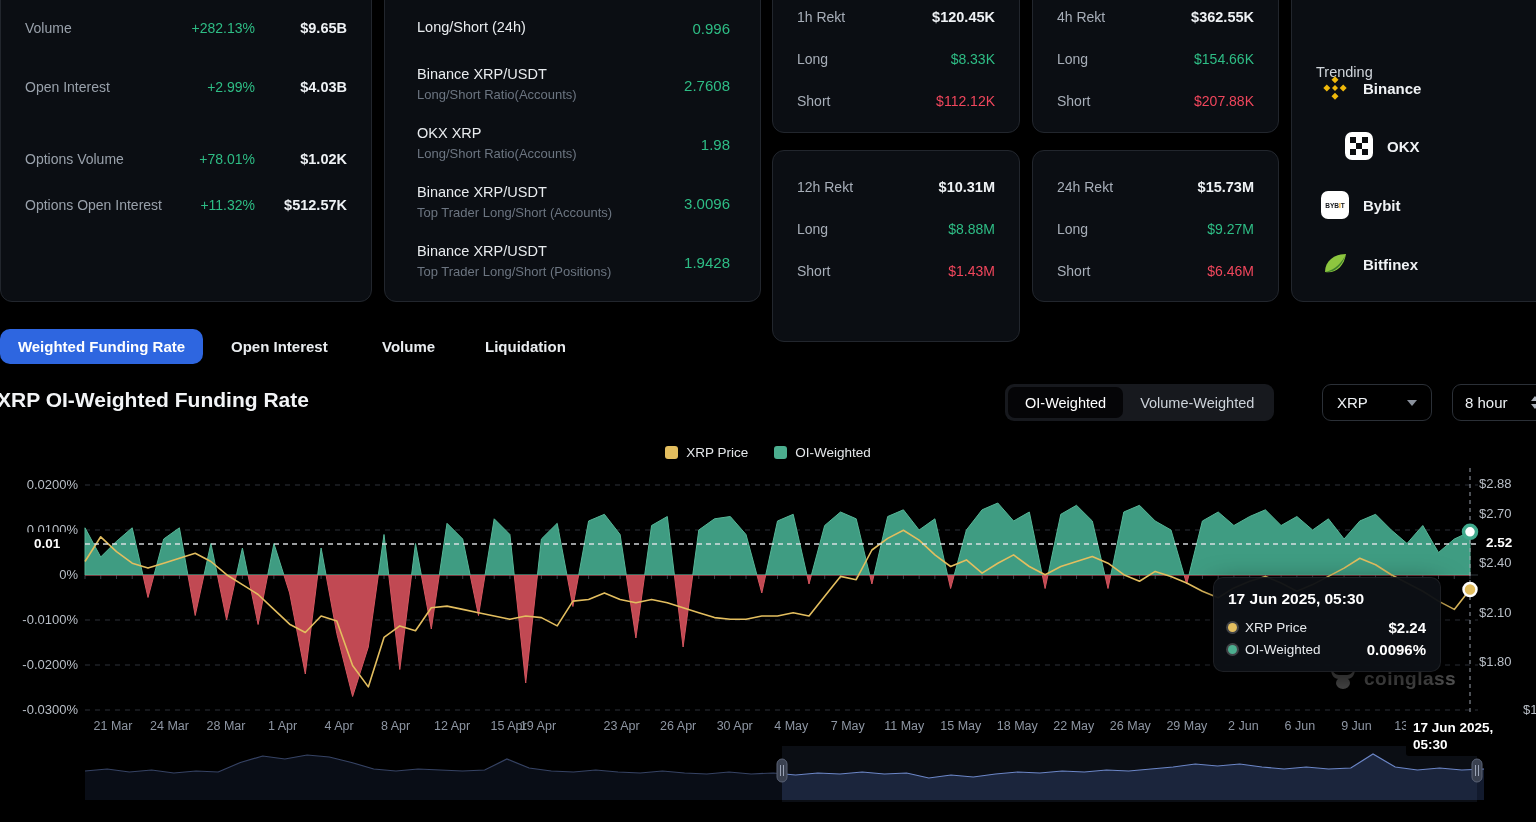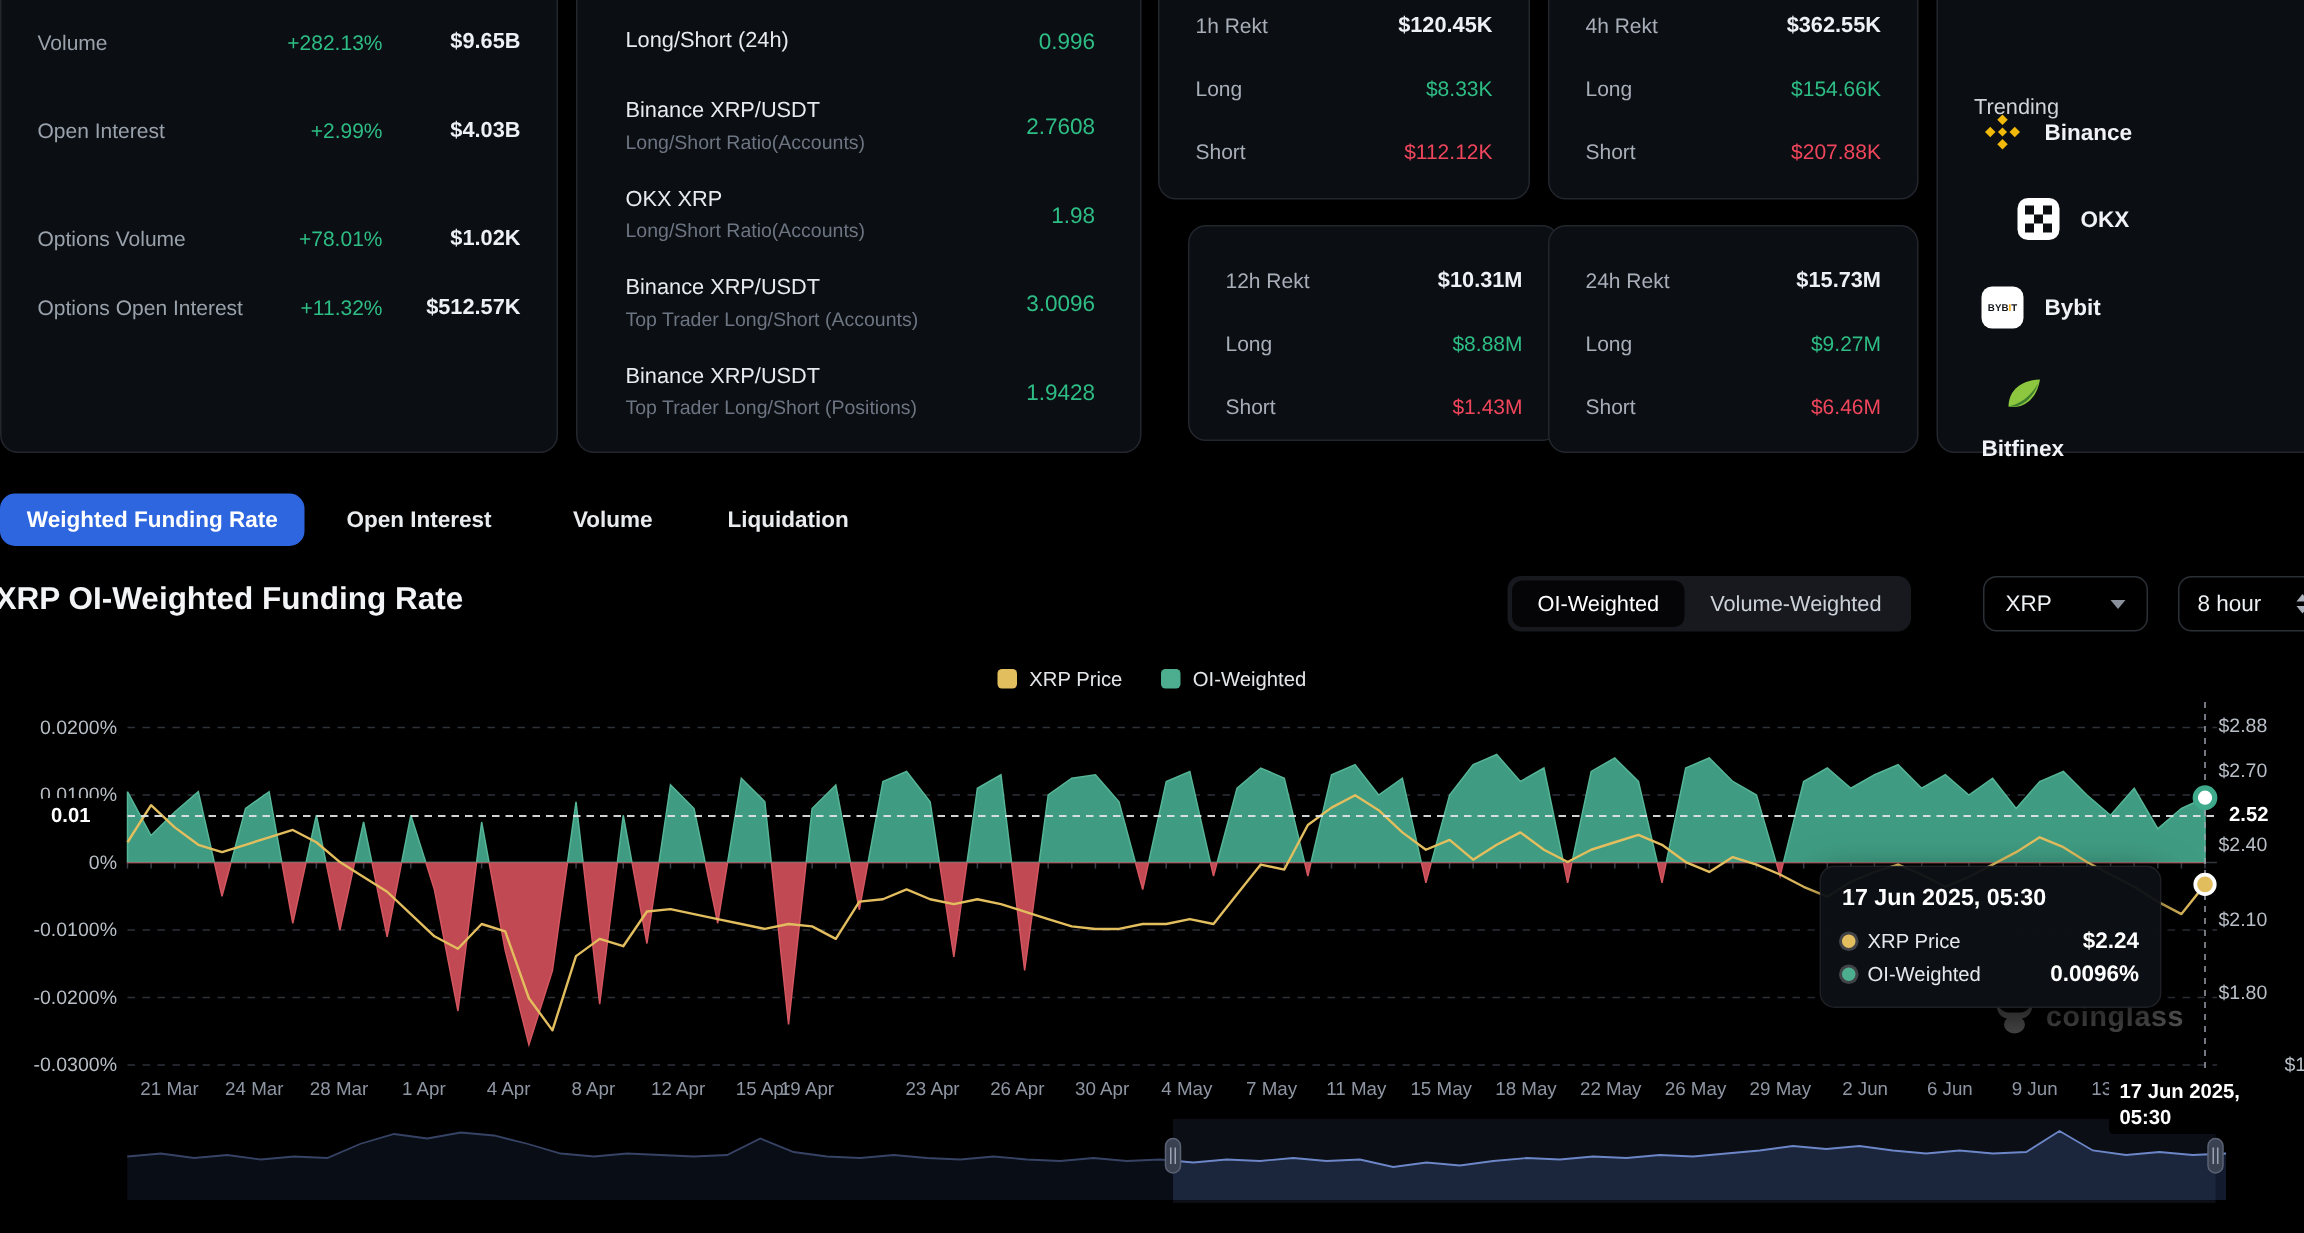--- a/index.html
+++ b/index.html
@@ -274,21 +274,21 @@
     </div>
   <div class="rekt-row" style="top:68px;">
       <span class="rekt-k">Long</span>
       <span class="rekt-long">$154.66K</span>
     </div>
   <div class="rekt-row" style="top:110px;">
       <span class="rekt-k">Short</span>
       <span class="rekt-short">$207.88K</span>
     </div>
 </div>
-<div class="panel" style="left:792px;top:150px;width:248px;height:144px;">
+<div class="panel" style="left:772px;top:150px;width:248px;height:192px;">
   <div class="rekt-row" style="top:26px;">
       <span class="rekt-k">12h Rekt</span>
       <span class="rekt-total">$10.31M</span>
     </div>
   <div class="rekt-row" style="top:68px;">
       <span class="rekt-k">Long</span>
       <span class="rekt-long">$8.88M</span>
     </div>
   <div class="rekt-row" style="top:110px;">
       <span class="rekt-k">Short</span>
@@ -337,21 +337,21 @@
             <rect x="13" y="13" width="6" height="6"></rect>
           </g>
         </svg>
     </span>
     <span class="trend-name">OKX</span>
   </div>
   <div class="trend-item" style="top:209px;">
     <span class="ticon bybit-bg">BYB<span class="gold">I</span>T</span>
     <span class="trend-name">Bybit</span>
   </div>
-  <div class="trend-item" style="top:268px;flex-direction:column;">
+  <div class="trend-item" style="top:268px;">
     <span class="ticon">
       <svg width="28" height="28" viewBox="0 0 28 28">
         <path d="M4 22 C4 11 13 4 25 4 C23 17 14 24 4 22 Z" fill="#8dc63f"></path>
         <path d="M4 22 C10 21 19 16 24 6 C21 16 13 23 4 22 Z" fill="#3e7d2c"></path>
         </svg>
     </span>
     <span class="trend-name">Bitfinex</span>
   </div>
 </div>
 

